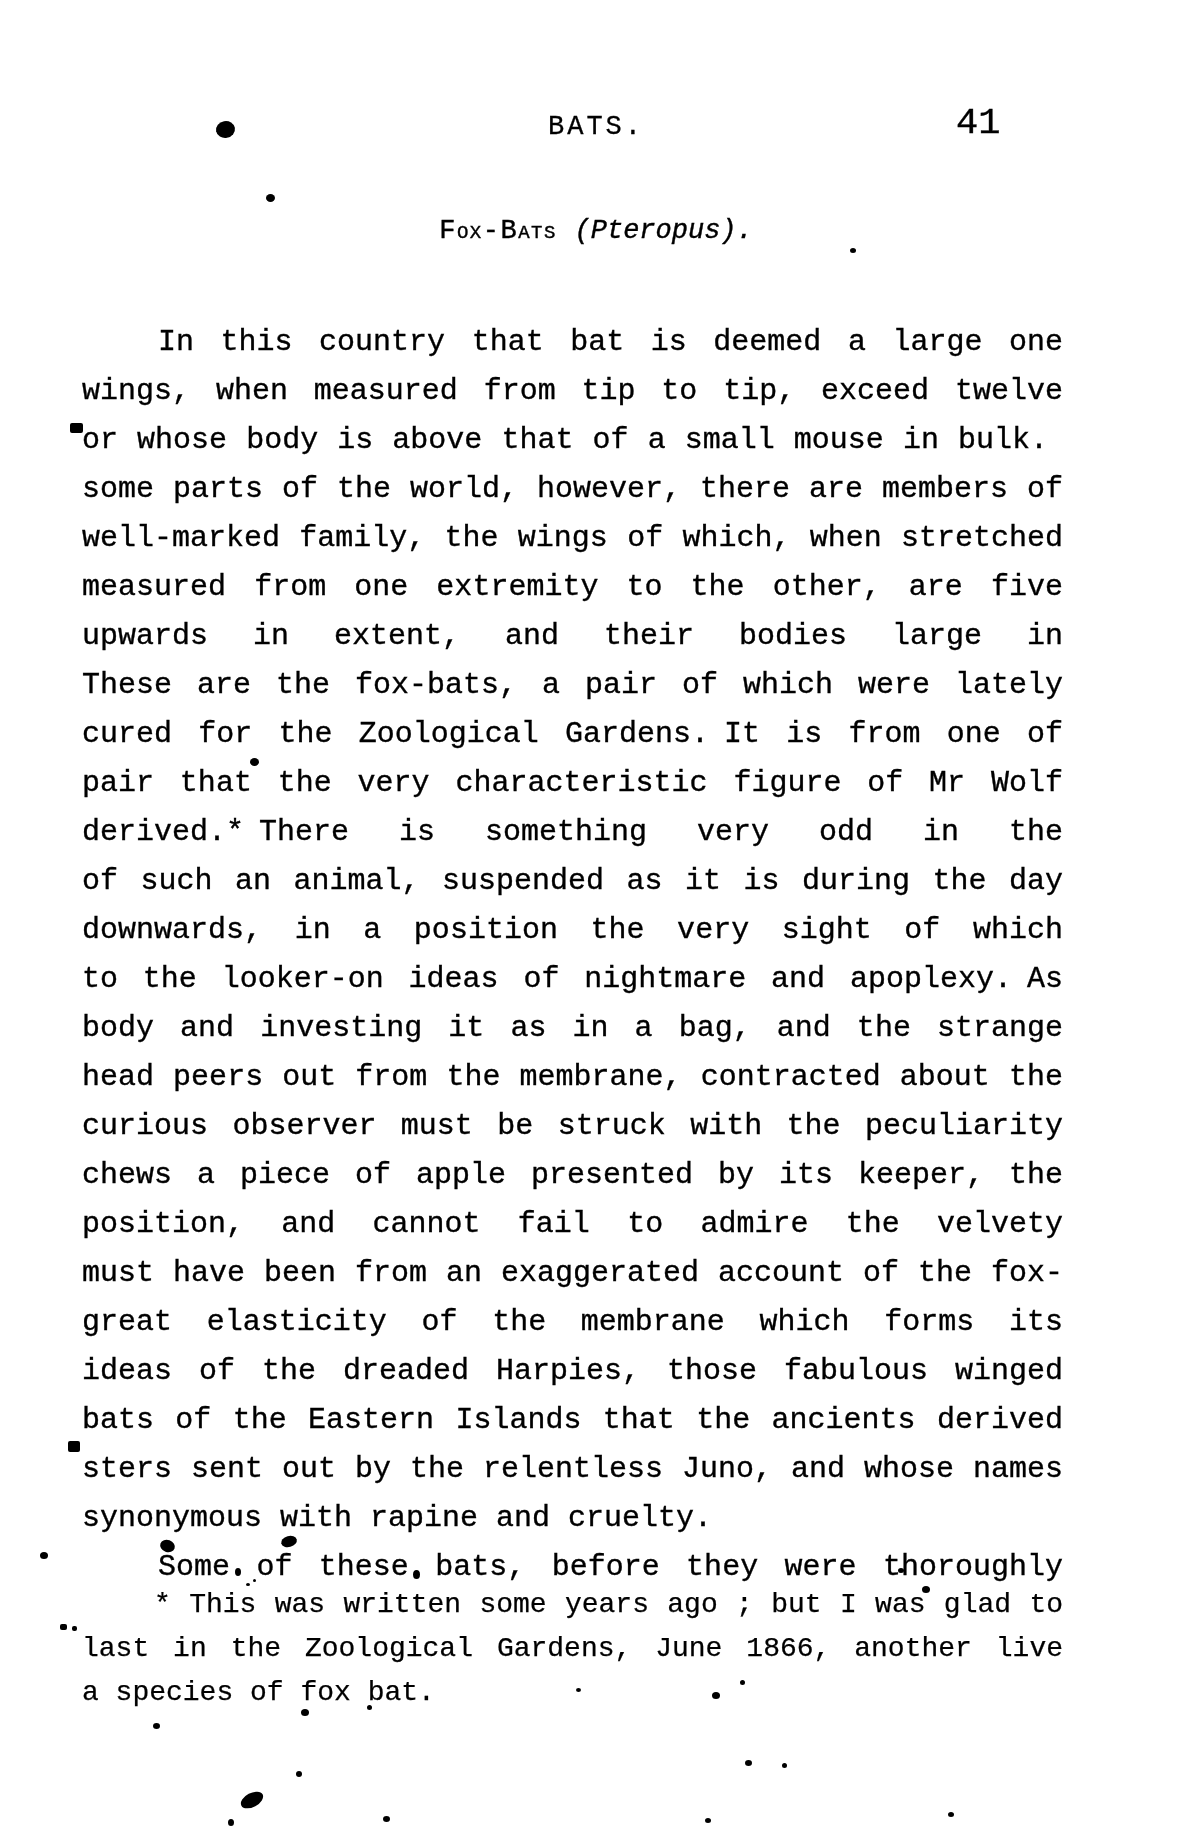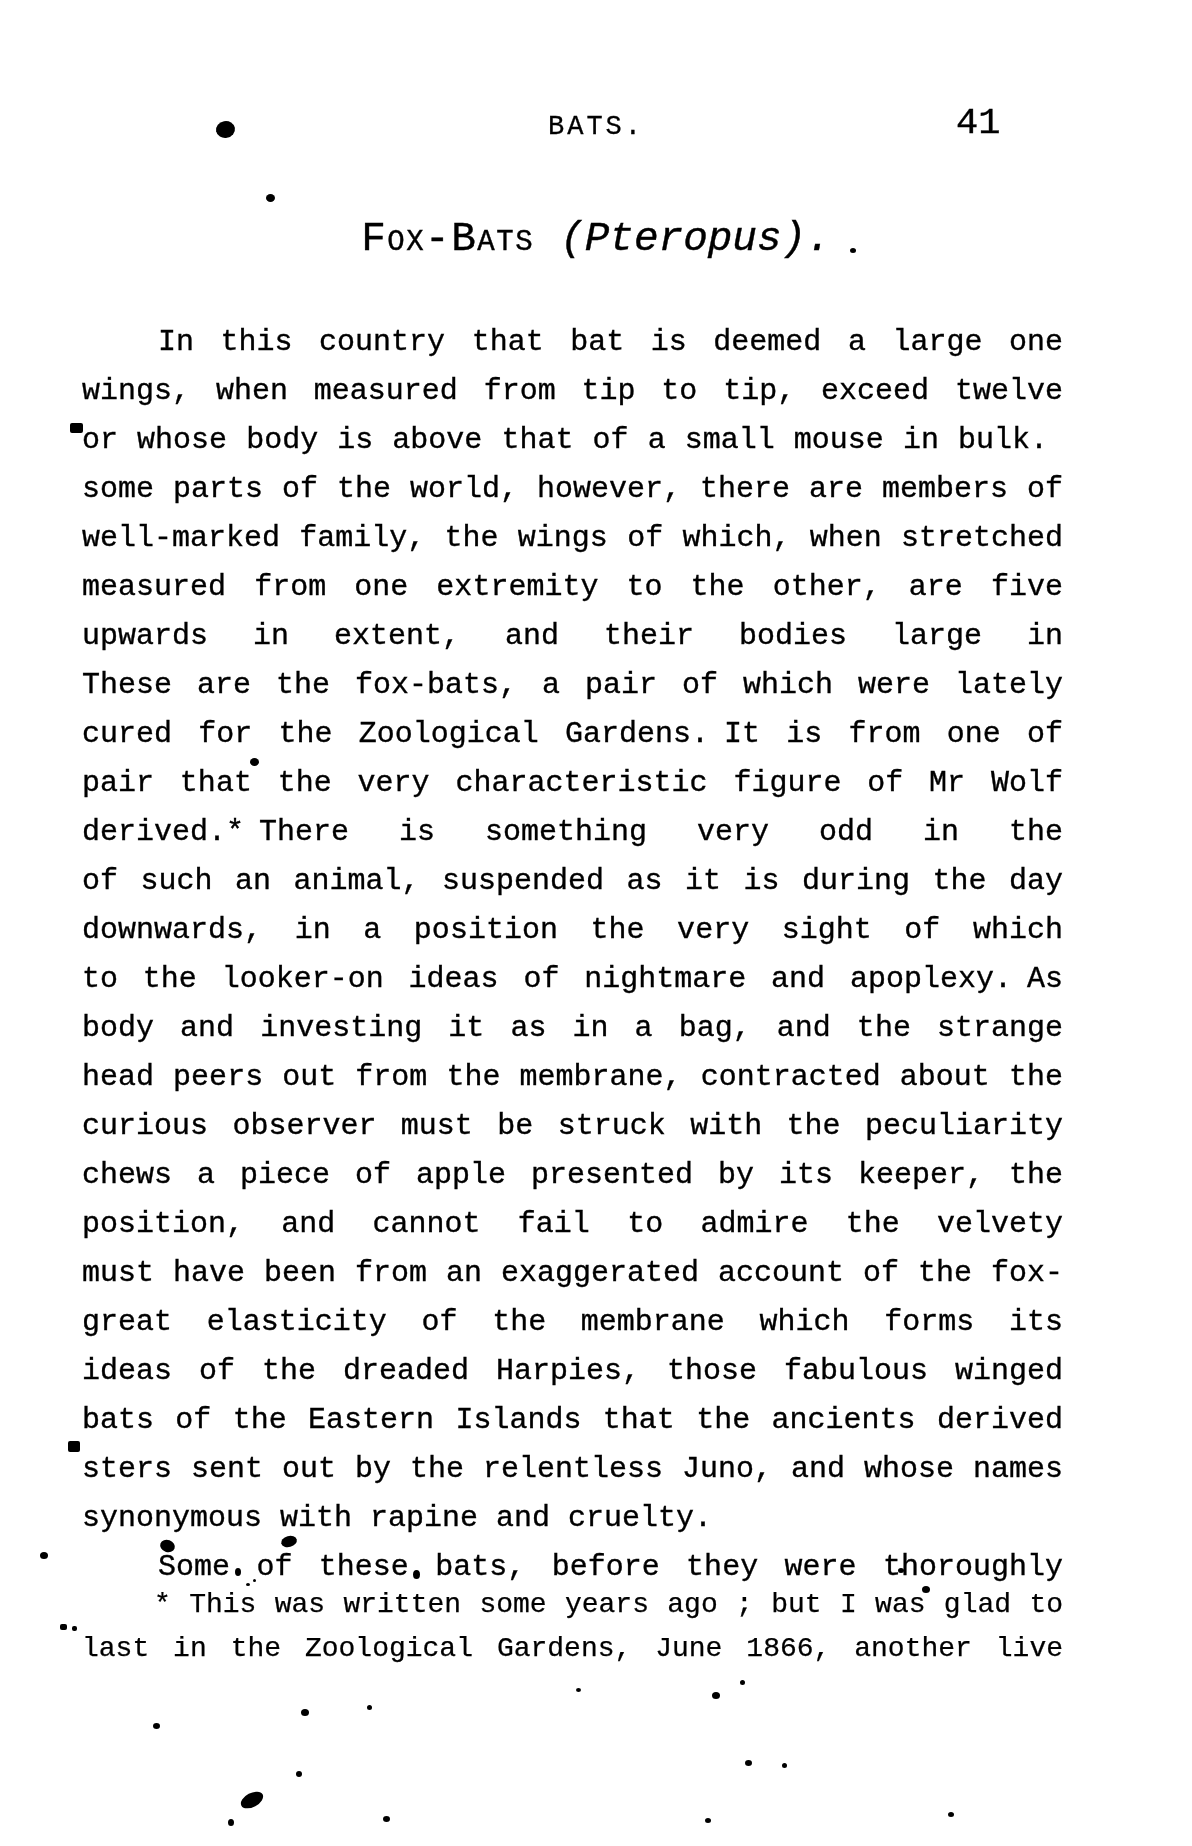--- a/index.html
+++ b/index.html
@@ -19,21 +19,21 @@
     -webkit-text-stroke:0.3px #000;
   }
   .page-number{
     position:absolute;top:102px;left:956px;
     font-size:37px;
     -webkit-text-stroke:0.4px #000;
   }
   .title{
     position:absolute;top:216px;left:0;width:100%;
     text-align:center;
-    font-size:41px;
+    font-size:27px;
     -webkit-text-stroke:0.4px #000;
   }
   .title .sc{font-variant:small-caps;letter-spacing:1.5px;}
   .title .it{font-style:italic;}
   .body-text{
     position:absolute;left:82px;top:300px;width:981px;
     font-size:30px;line-height:49px;margin-top:18px;
     -webkit-text-stroke:0.35px #000;
   }
   .body-text .tline{
@@ -98,20 +98,21 @@
         <div class="tline">synonymous with rapine and cruelty.</div>
       </div>
     <div class="para2">
         <div class="tline">Some of these bats, before they were thoroughly known,</div>
       </div>
   </div>
 
   <div class="footnote">
       <div class="tline">* This was written some years ago ; but I was glad to see when</div>
       <div class="tline">last in the Zoological Gardens, June 1866, another live specimen of</div>
+      <div class="tline">a species of fox bat.</div>
     </div>
 
   <div>
       <div class="speck" style="left: 216px; top: 121px; width: 19px; height: 17px; border-radius: 50%; transform: rotate(-10deg);"></div>
       <div class="speck" style="left: 266px; top: 194px; width: 9px; height: 8px; border-radius: 50%;"></div>
       <div class="speck" style="left: 850px; top: 248px; width: 6px; height: 5px; border-radius: 50%;"></div>
       <div class="speck" style="left: 70px; top: 423px; width: 13px; height: 10px; border-radius: 2px;"></div>
       <div class="speck" style="left: 68px; top: 1441px; width: 12px; height: 11px; border-radius: 2px;"></div>
       <div class="speck" style="left: 40px; top: 1552px; width: 8px; height: 7px; border-radius: 50%;"></div>
       <div class="speck" style="left: 60px; top: 1624px; width: 7px; height: 6px; border-radius: 2px;"></div>

